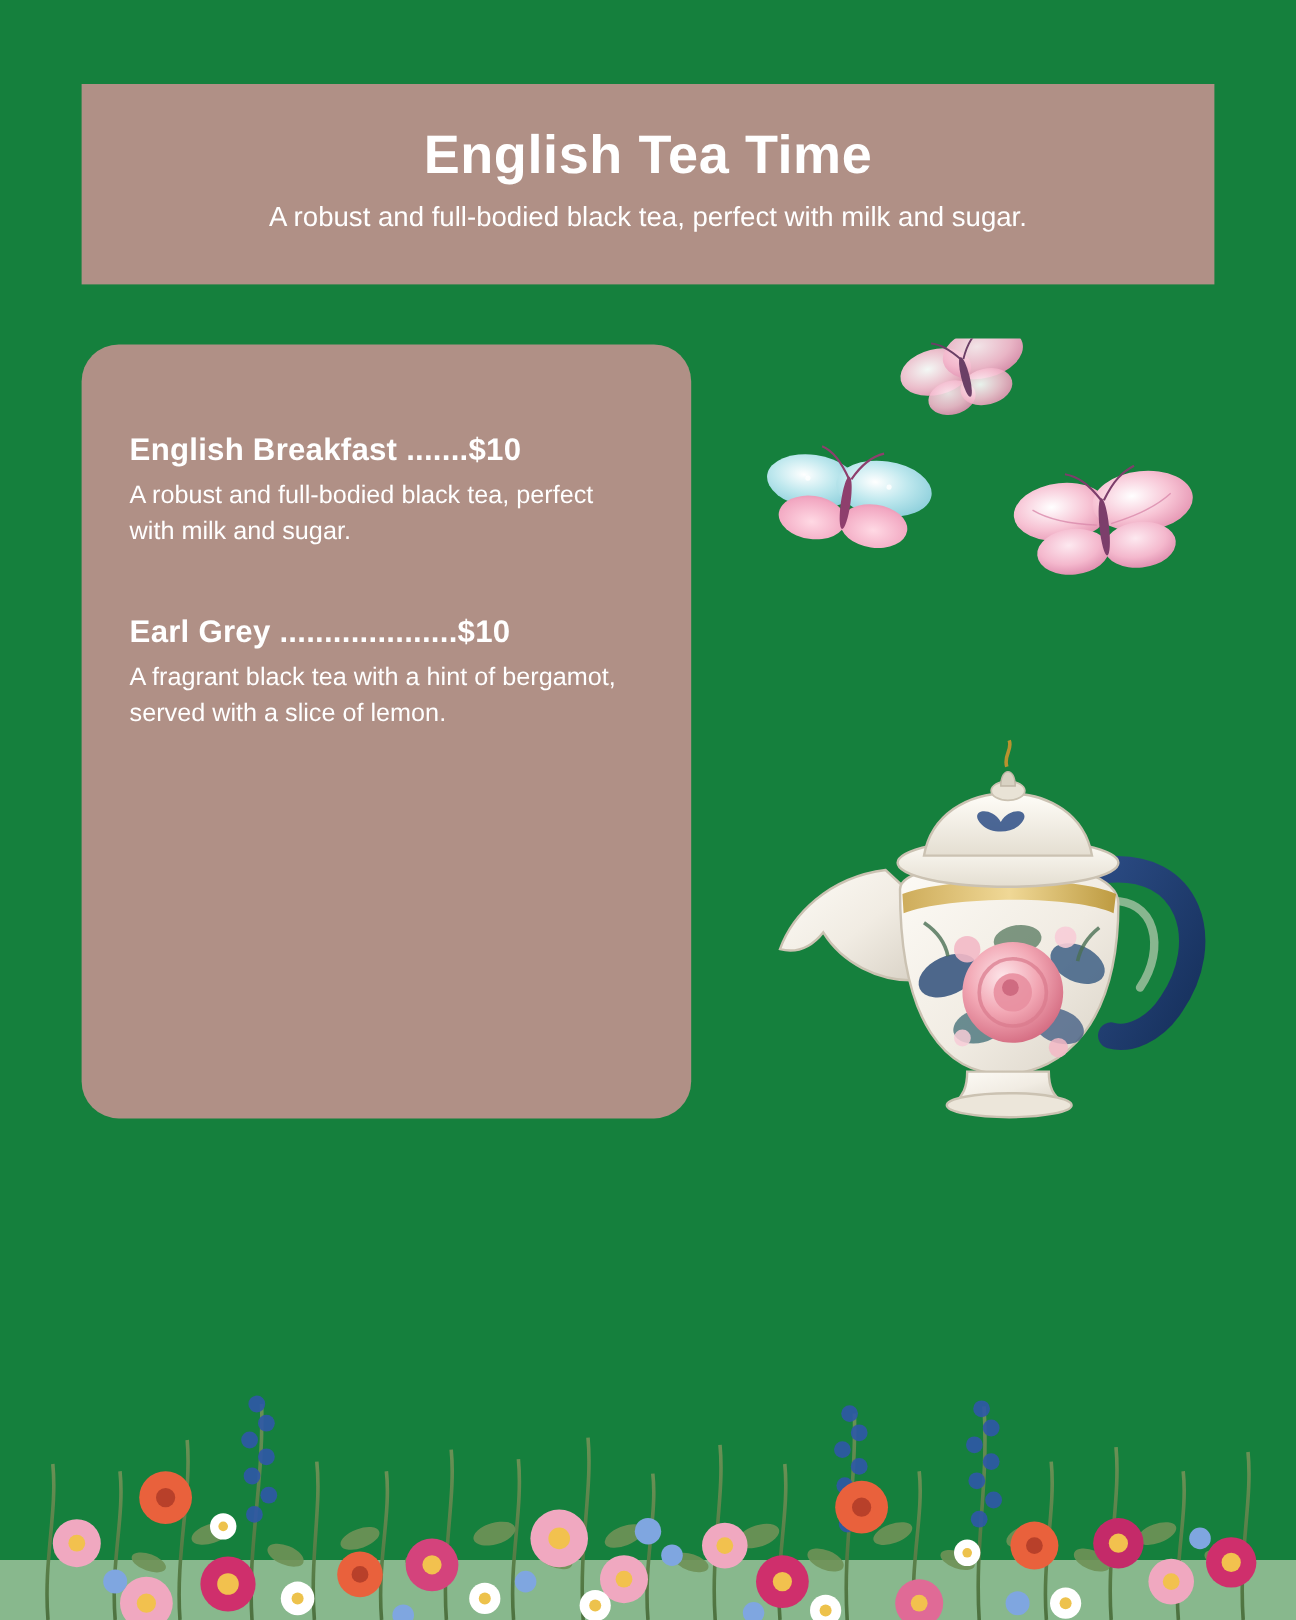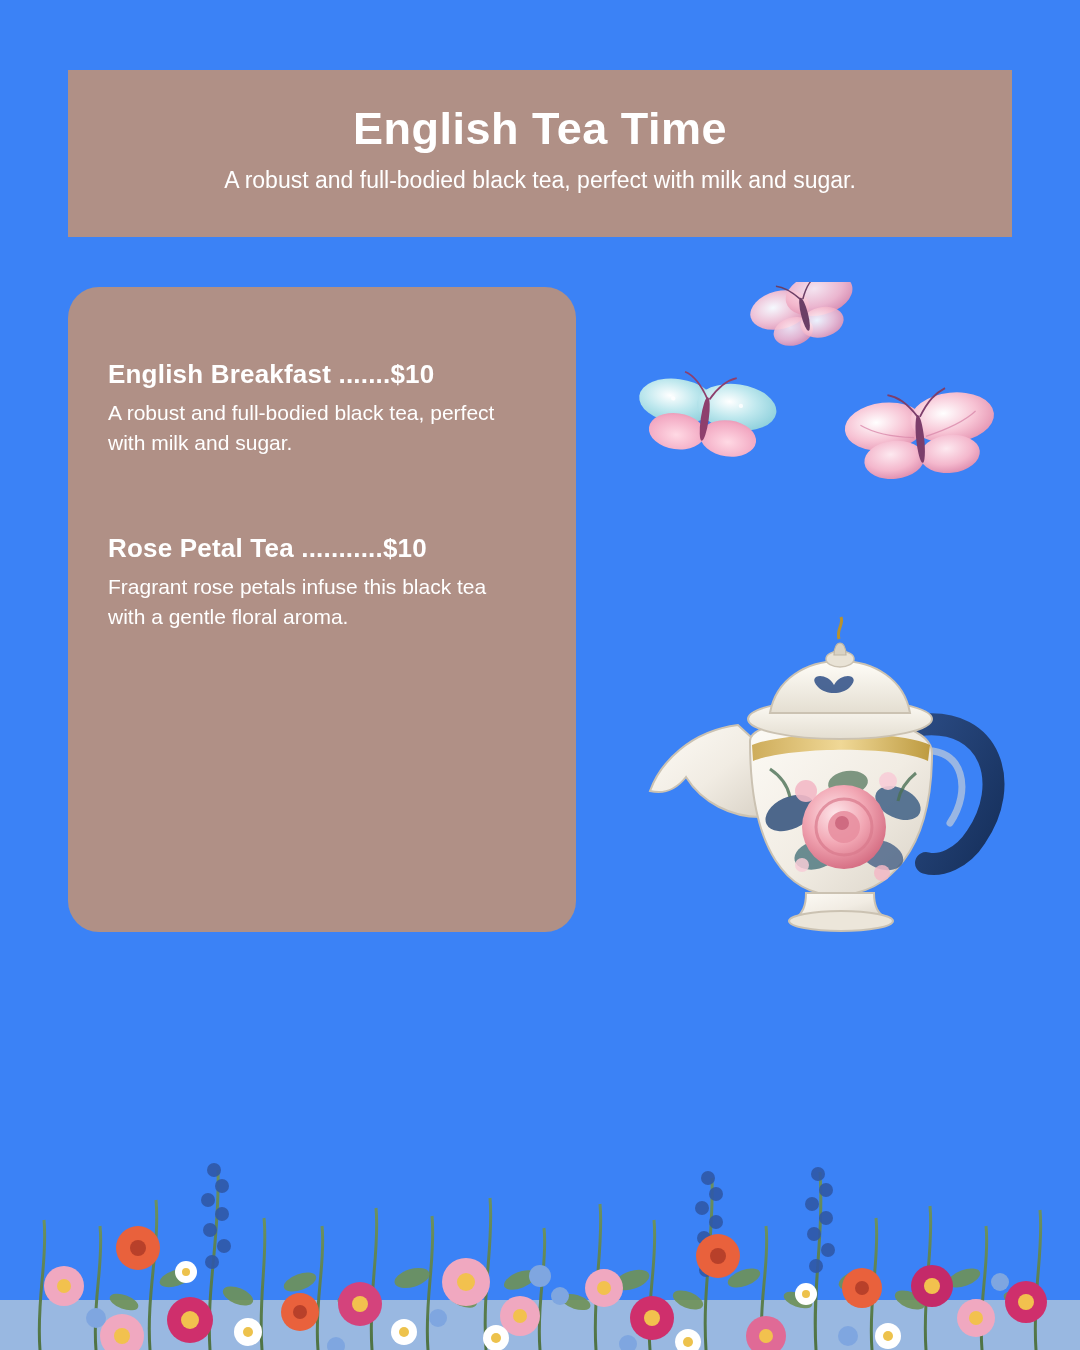--- a/index.html
+++ b/index.html
@@ -10,21 +10,21 @@
     width: 1080px;
     height: 1350px;
     overflow: hidden;
     font-family: "Liberation Sans", sans-serif;
     background: #cfcda3;
     position: relative;
   }
   .poster {
     position: absolute;
     inset: 0;
-    background: #3b82f6;
+    background: #15803d;
     overflow: hidden;
   }
 
   
   .header-band {
     position: absolute;
     left: 68px;
     top: 70px;
     width: 944px;
     height: 167px;
@@ -124,26 +124,26 @@
   </div>
 
   <div class="menu-panel">
 
     <div class="menu-item">
       <span class="menu-item-title">English Breakfast .......$10</span>
       <span class="menu-item-desc">A robust and full-bodied black tea, perfect with milk and sugar.</span>
     </div>
     <div class="spacer-lg"></div>
 
+    <div class="menu-item">
+      <span class="menu-item-title">Earl Grey ....................$10</span>
+      <span class="menu-item-desc">A fragrant black tea with a hint of bergamot, served with a slice of lemon.</span>
+    </div>
     <div class="spacer-lg"></div>
 
-    <div class="menu-item">
-      <span class="menu-item-title">Rose Petal Tea ...........$10</span>
-      <span class="menu-item-desc">Fragrant rose petals infuse this black tea with a gentle floral aroma.</span>
-    </div>
 
   </div>
 
   <div class="art-butterflies">
     <svg viewBox="0 0 400 250" width="400" height="250" aria-hidden="true">
       <defs>
         <radialGradient id="wingPink" cx="40%" cy="40%" r="70%">
           <stop offset="0%" stop-color="#ffffff"></stop>
           <stop offset="55%" stop-color="#f7c3d4"></stop>
           <stop offset="100%" stop-color="#e38fae"></stop>

